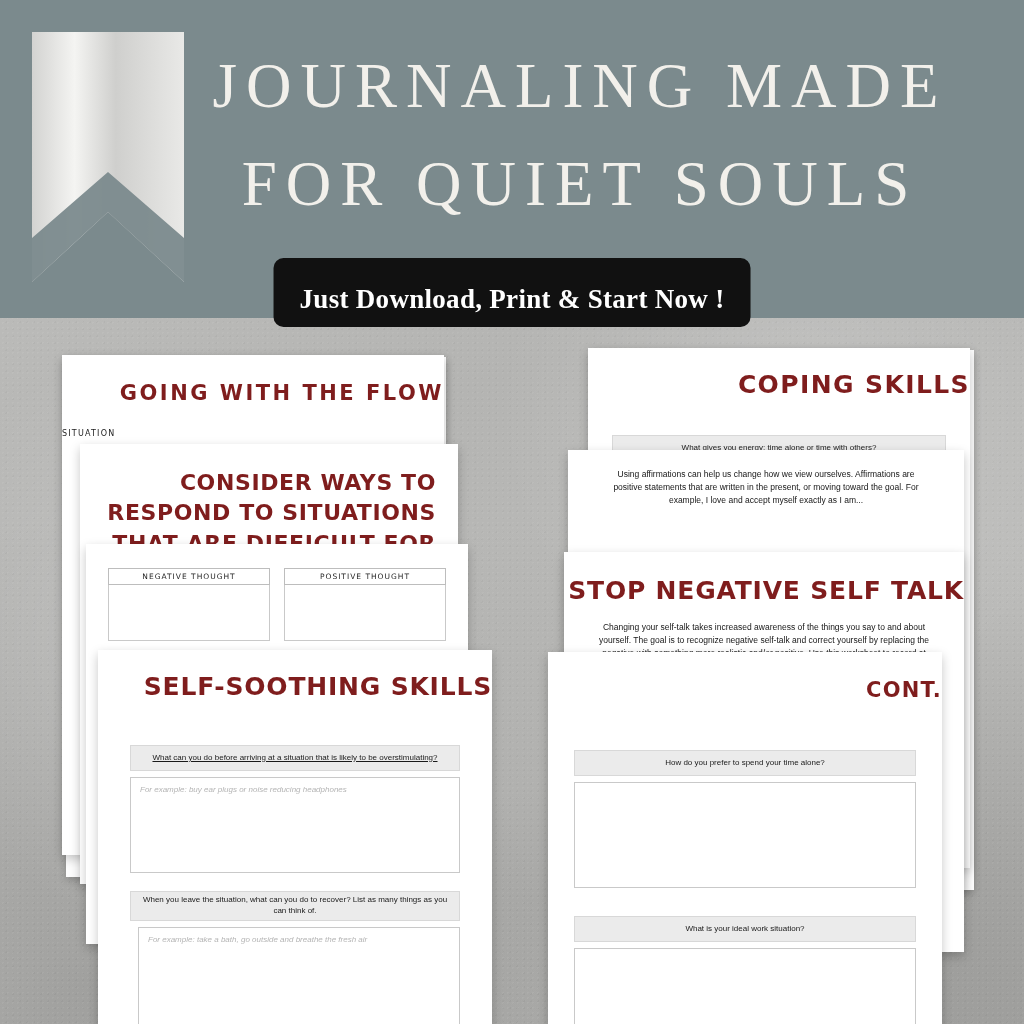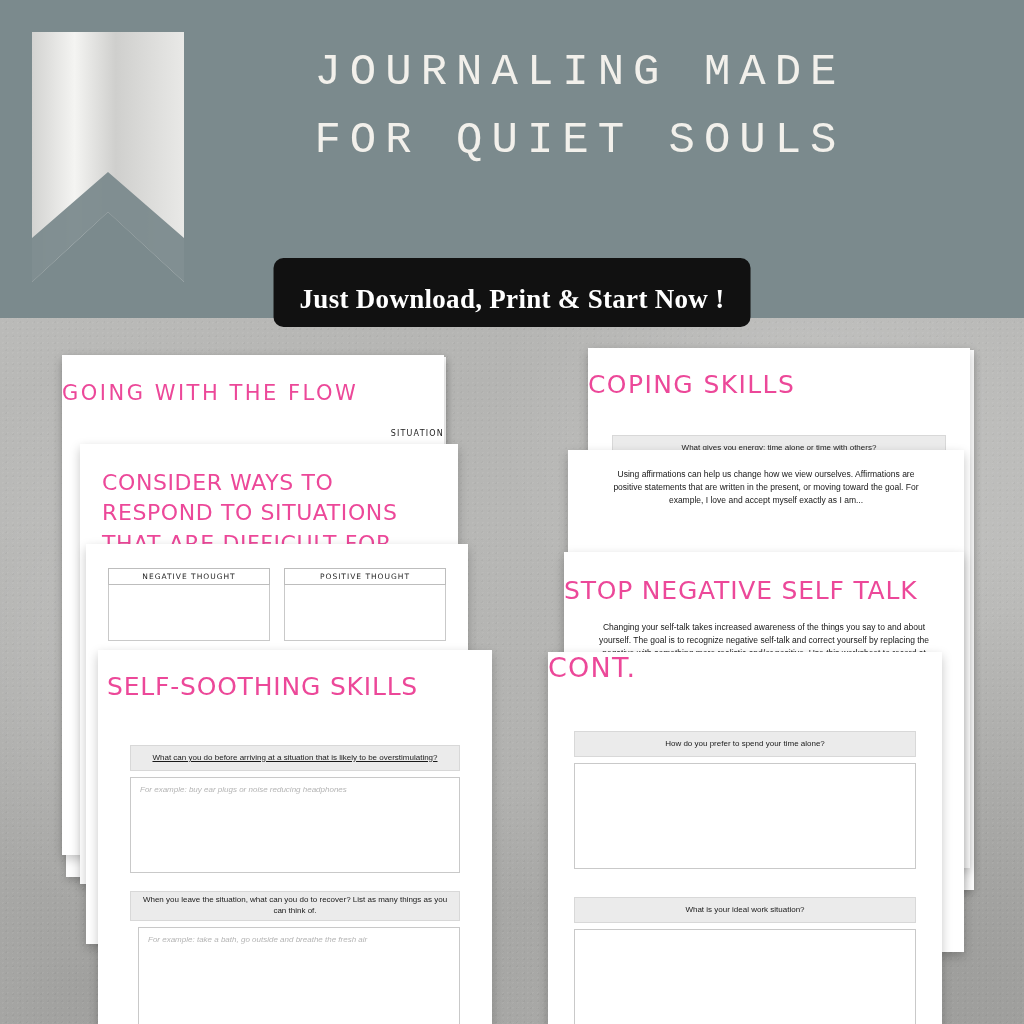--- a/index.html
+++ b/index.html
@@ -36,25 +36,25 @@
   
   .banner {
     position: absolute; left: 0; top: 0; width: 1024px; height: 318px;
     background: #7b8a8d;
     z-index: 5;
   }
   .banner-title {
     position: absolute; left: 150px; top: 38px; width: 860px;
     text-align: center;
     color: #f2f0eb;
-    font-size: 44px;
+    font-size: 63px;
     font-weight: 400;
     letter-spacing: 9px;
     line-height: 1.55;
-    font-family: Liberation Mono, monospace;
+    font-family: Liberation Serif, serif;
   }
   .banner-title .l2 { display:block; }
 
   
   .ribbon {
     position: absolute; left: 32px; top: 32px; width: 152px; height: 250px;
     z-index: 6;
   }
 
   .cta {
@@ -79,24 +79,24 @@
     box-shadow: 0 4px 10px rgba(0,0,0,0.22);
     overflow: hidden;
   }
   .sheet-stack {
     position: absolute;
     background: #fdfdfd;
     box-shadow: 0 3px 8px rgba(0,0,0,0.20);
   }
 
   .h-title {
-    text-align: left;
+    text-align: right;
     font-family: "DejaVu Sans", sans-serif;
-    font-weight: 400;
-    color: #ec4899;
+    font-weight: 700;
+    color: #7f1d1d;
   }
   .para {
     font-family: "Liberation Sans", sans-serif;
     color: #161616;
     text-align: center;
     line-height: 1.5;
   }
   .qbar {
     background: #ebebeb;
     border: 1px solid #d8d8d8;
@@ -111,21 +111,21 @@
     background: #ffffff;
   }
   .hint {
     font-style: italic;
     color: #b4b4b4;
     font-size: 8px;
     padding: 7px 9px;
     font-family: "Liberation Sans", sans-serif;
   }
   .smallcap {
-    text-align: right;
+    text-align: left;
     font-family: "DejaVu Sans", sans-serif;
     letter-spacing: 1.2px;
     color: #222;
   }
   .colhead {
     border: 1px solid #bdbdbd;
     text-align: center;
     font-family: "DejaVu Sans", sans-serif;
     letter-spacing: 1px;
     color: #1d1d1d;
@@ -210,20 +210,20 @@
 <div class="sheet" style="left:568px; top:450px; width:396px; height:440px;">
   <div class="para" style="margin:18px 36px 0 36px; font-size:8.5px;">Using affirmations can help us change how we view ourselves. Affirmations are positive statements that are written in the present, or moving toward the goal. For example, I love and accept myself exactly as I am...</div>
 </div>
 
 <div class="sheet" style="left:564px; top:552px; width:400px; height:400px;">
   <div class="h-title" style="margin-top:24px; font-size:25px; letter-spacing:0.8px;">STOP NEGATIVE SELF TALK</div>
   <div class="para" style="margin:16px 32px 0 32px; font-size:8.5px;">Changing your self-talk takes increased awareness of the things you say to and about yourself. The goal is to recognize negative self-talk and correct yourself by replacing the negative with something more realistic and/or positive. Use this worksheet to record at least 3 negative thoughts or comments, then challenge the negative statement and restate it.</div>
 </div>
 
 <div class="sheet" style="left:548px; top:652px; width:394px; height:380px;">
-  <div class="h-title" style="font-size:27px; letter-spacing:1.2px;">CONT.</div>
+  <div class="h-title" style="margin-top:26px; font-size:21px; letter-spacing:1.2px;">CONT.</div>
 
   <div class="qbar" style="margin:48px 26px 0 26px; height:22px; font-size:8px;">How do you prefer to spend your time alone?</div>
   <div class="abox" style="margin:6px 26px 0 26px; height:106px;"></div>
 
   <div class="qbar" style="margin:28px 26px 0 26px; height:26px; font-size:8px;">What is your ideal work situation?</div>
   <div class="abox" style="margin:6px 26px 0 26px; height:100px;"></div>
 </div>
 
 </body></html>

